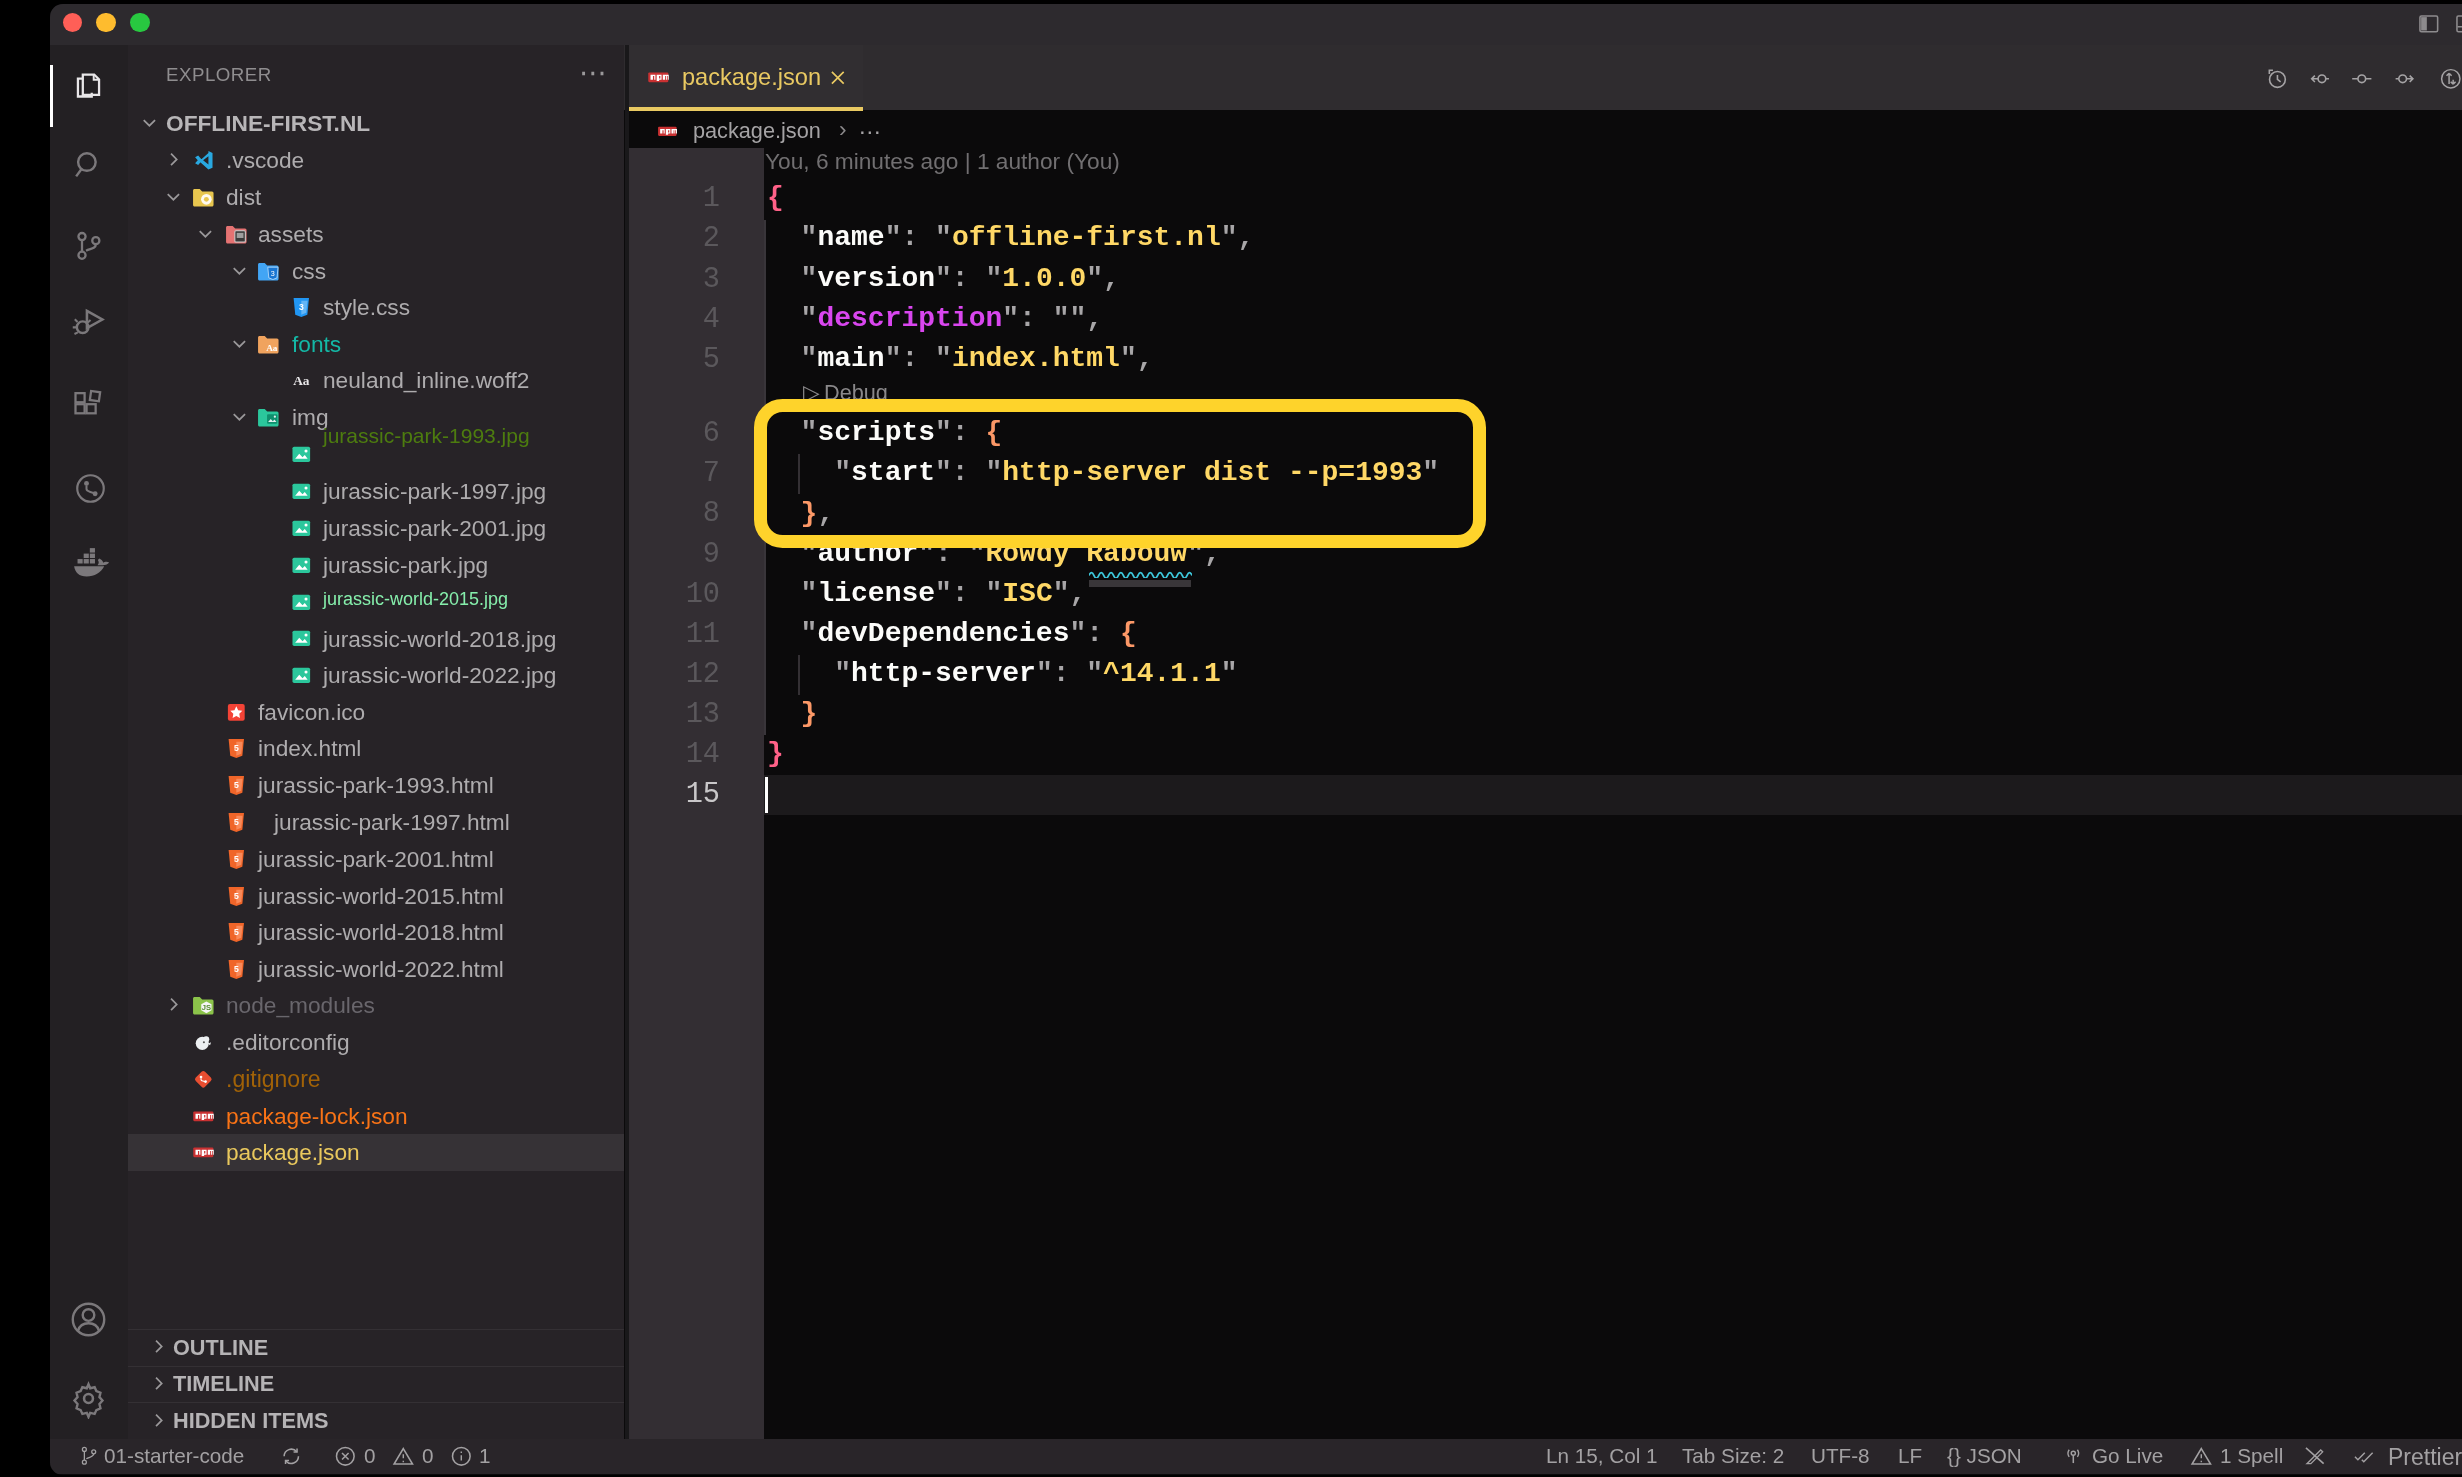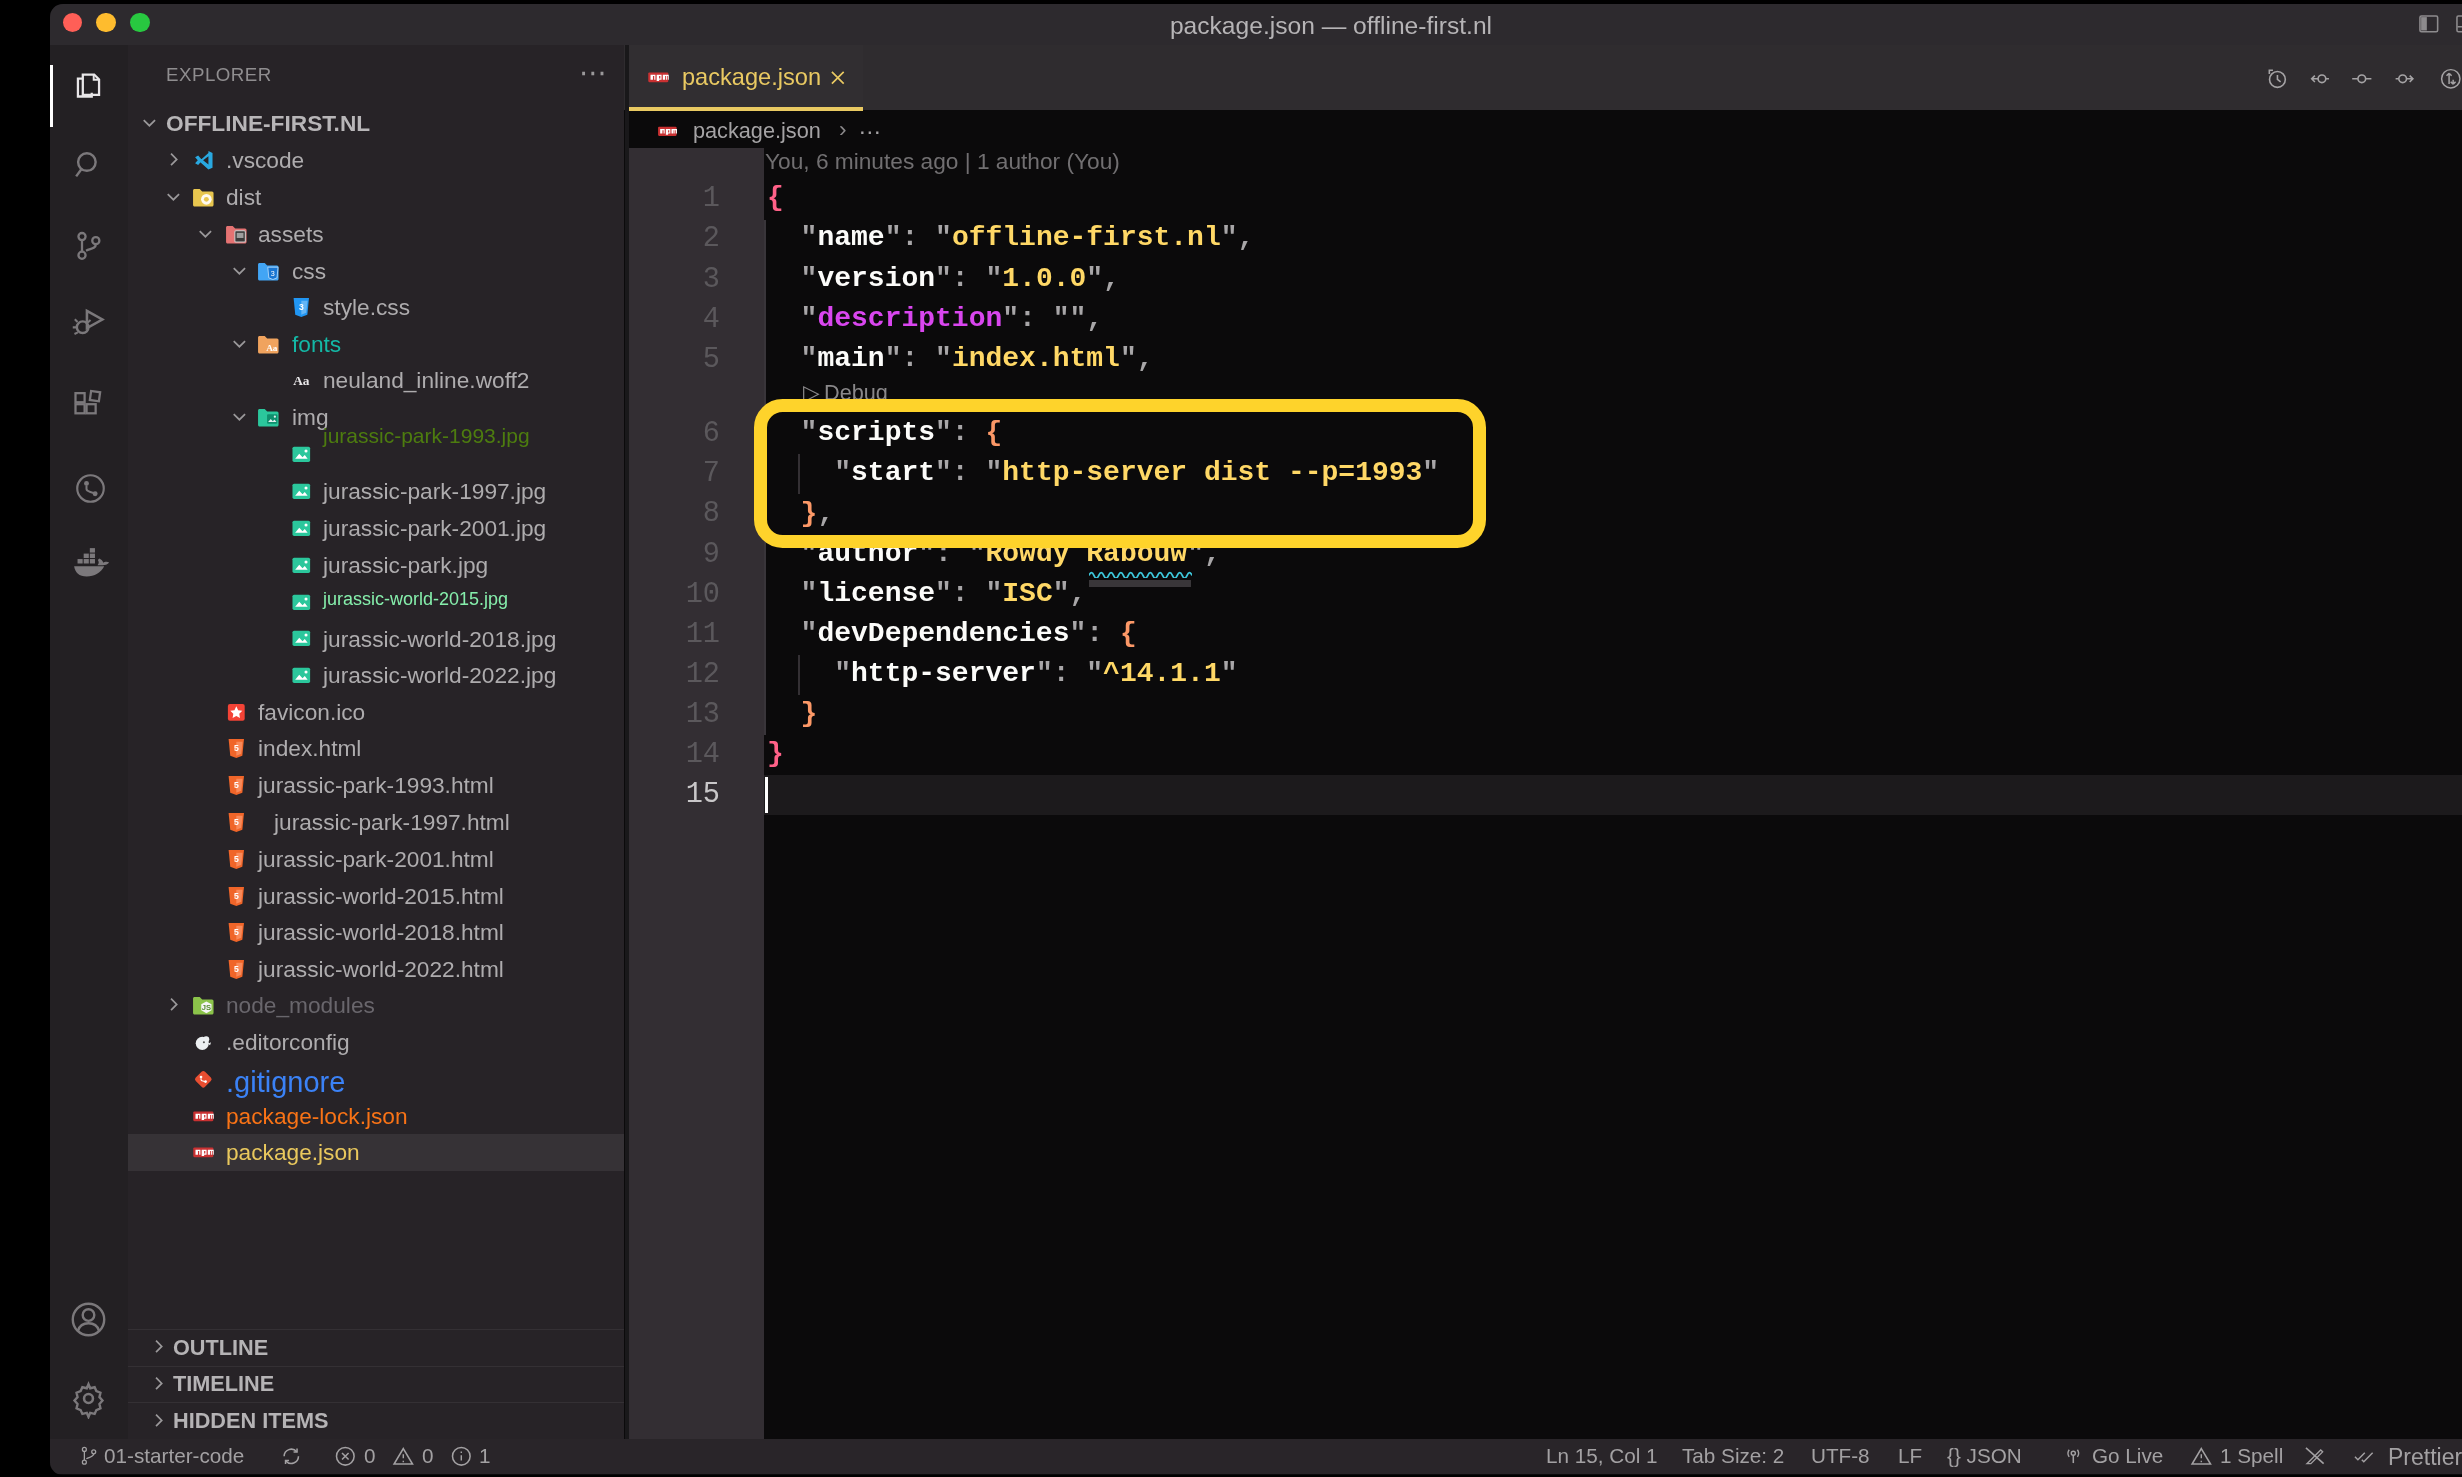--- a/index.html
+++ b/index.html
@@ -17,21 +17,20 @@
 <div class="abs" style="left:78px;top:41px;width:496px;height:1394px;background:#272327;"></div>
 <div class="abs" style="left:575px;top:41px;width:3.9px;height:1394px;background:#19181a;"></div>
 <div class="abs" style="left:579px;top:106px;width:1948px;height:42px;background:#0b0a0b;"></div>
 <div class="abs" style="left:579px;top:144px;width:135px;height:1291px;background:#332e33;"></div>
 <div class="abs" style="left:714px;top:106px;width:1789px;height:1329px;background:#0b0a0b;"></div>
 
 <div class="abs" style="left:0px;top:1435px;width:2526px;height:35px;background:#292529;"></div>
 <div class="abs" style="left:12.8px;top:8.4px;width:19.7px;height:19.7px;border-radius:50%;background:#ff5f57"></div>
 <div class="abs" style="left:46px;top:8.4px;width:19.7px;height:19.7px;border-radius:50%;background:#febc2e"></div>
 <div class="abs" style="left:80px;top:8.4px;width:19.7px;height:19.7px;border-radius:50%;background:#28c840"></div>
-<div class="abs" style="left:1005px;top:7.4px;width:552px;text-align:center;font-size:24.6px;color:#b6b4b6">package.json — offline-first.nl</div>
 <svg class="abs" style="left:2367px;top:7.4px" width="23.6" height="23.6" viewBox="0 0 24 24" fill="none">
       <rect x="3" y="4" width="18" height="16" rx="1.5" stroke="#8d8b8d" stroke-width="1.6"></rect>
       <rect x="4.2" y="5.2" width="5.8" height="13.6" fill="#8d8b8d"></rect>
     </svg>
 <svg class="abs" style="left:2404px;top:7.4px" width="23.6" height="23.6" viewBox="0 0 24 24" fill="none">
       <rect x="3" y="4" width="18" height="16" rx="1.5" stroke="#8d8b8d" stroke-width="1.6"></rect>
       <line x1="3.5" y1="15" x2="20.5" y2="15" stroke="#8d8b8d" stroke-width="1.6"></line>
     </svg>
 
 <div class="abs" style="left:0px;top:61px;width:2.5px;height:62px;background:#ffffff;"></div>
@@ -262,21 +261,21 @@
       <circle cx="12.6" cy="12" r="1" fill="#555"></circle>
       <path d="M16.6 13.4l3-1.4-1 3z" fill="#eceff1"></path>
     </svg>
 <div class="abs" style="left:176px;top:1025px;font-size:22.7px;color:#aeacae">.editorconfig</div>
 <svg class="abs" style="left:141px;top:1063px" width="24.6" height="24.6" viewBox="0 0 24 24" fill="none">
       <rect x="5.6" y="5.6" width="12.8" height="12.8" rx="2.4" transform="rotate(45 12 12)" fill="#e84e31"></rect>
       <circle cx="9.8" cy="9.8" r="1.3" fill="#fff"></circle>
       <circle cx="14.2" cy="14.2" r="1.3" fill="#fff"></circle>
       <path d="M9.8 11v1.4c0 1.4 2 1 4.4 2.2" stroke="#fff" stroke-width="1.1" fill="none"></path>
     </svg>
-<div class="abs" style="left:176px;top:1062px;font-size:29px;color:#3b82f6">.gitignore</div>
+<div class="abs" style="left:176px;top:1062px;font-size:23px;color:#a16207">.gitignore</div>
 <svg class="abs" style="left:141px;top:1100px" width="24.6" height="24.6" viewBox="0 0 24 24" fill="none">
       <rect x="2.2" y="7.2" width="19.6" height="9.6" rx="1.1" fill="#ca3132"></rect>
       <g fill="#fff">
         <path d="M4.4 9.6v4.8h2.4v-3.6h1.2v3.6h1.2V9.6z"></path>
         <path d="M10.4 9.6v6h2.4v-1.2h2.4V9.6zm2.4 1.2h1.2v2.4h-1.2z" fill-rule="evenodd"></path>
         <path d="M16.4 9.6v4.8h2.2v-3.6h.8v3.6h1v-3.6h.8v3.6h1V9.6z"></path>
       </g>
     </svg>
 <div class="abs" style="left:176px;top:1099px;font-size:22.7px;color:#f97316">package-lock.json</div>
 <svg class="abs" style="left:141px;top:1136px" width="24.6" height="24.6" viewBox="0 0 24 24" fill="none">

